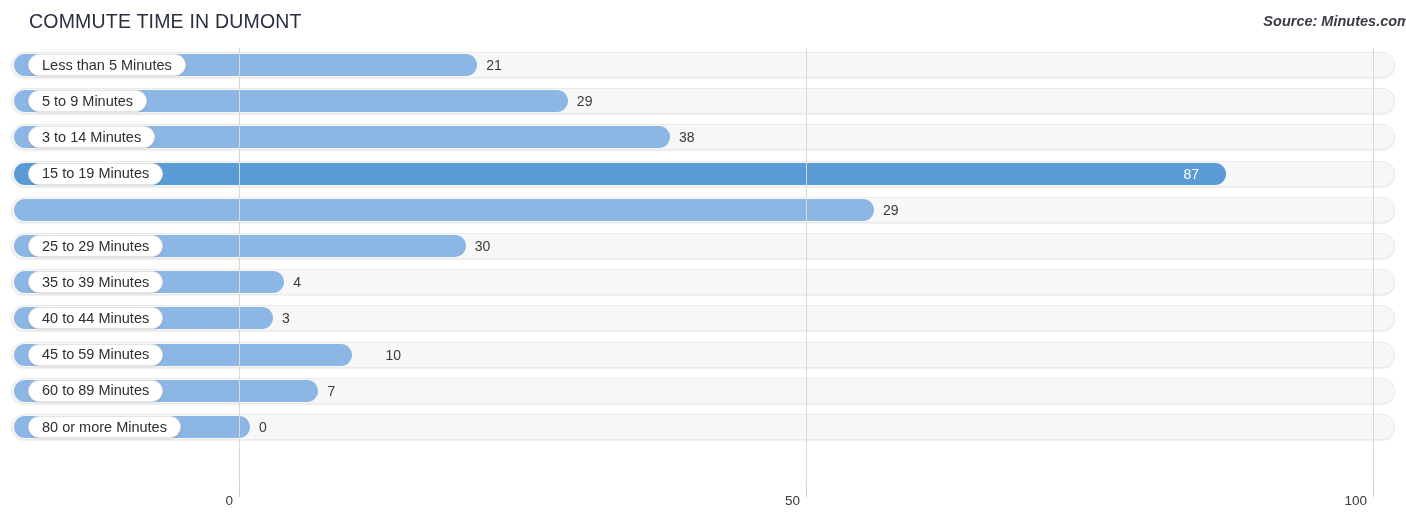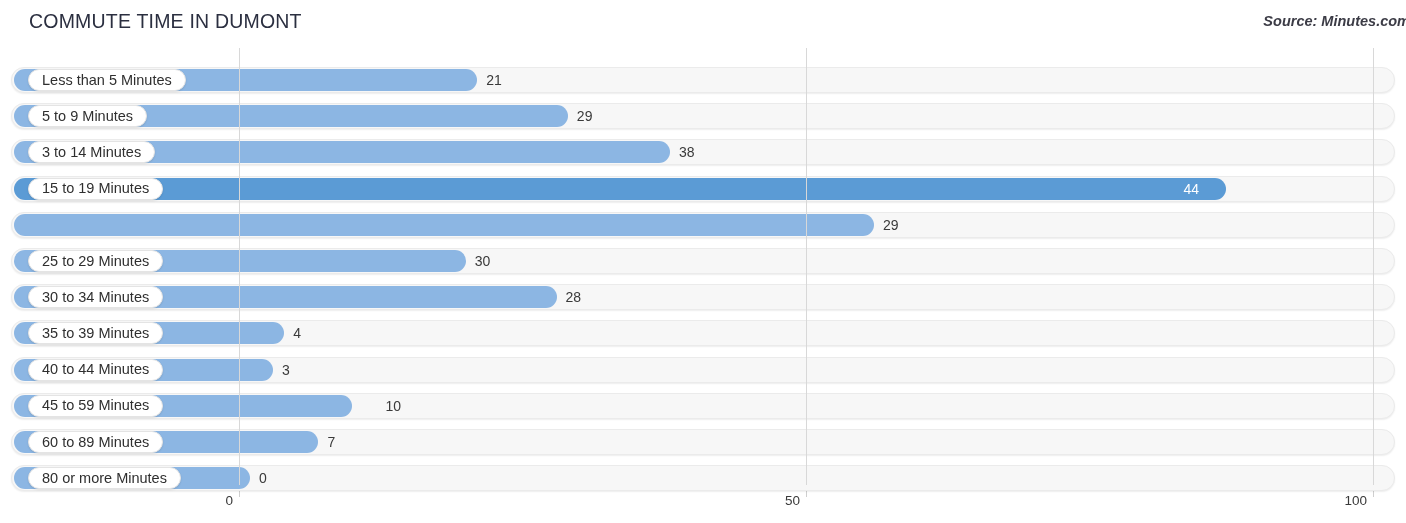--- a/index.html
+++ b/index.html
@@ -70,21 +70,21 @@
   .gridline {
     position: absolute;
     top: 0;
     width: 1px;
     height: 100%;
     background: #d8d8d8;
   }
 
   .rows {
     position: absolute;
-    left: 0; top: 16px;
+    left: 0; top: 1px;
     width: 100%;
     z-index: 1;
   }
 
   .row {
     position: relative;
     height: 36.2px;
   }
 
   
@@ -227,42 +227,34 @@
             <span>3 to 14 Minutes</span>
           </div>
           <div class="value-out" style="left: 678.92px;">38</div>
         </div>
         <div class="row">
           <div class="track" style="width: 1384px;"></div>
           <div class="bar is-max" style="width: 1211.58px;"></div>
           <div class="label-pill">
             <span>15 to 19 Minutes</span>
           </div>
-          <div class="value-in" style="left: 1183.58px;">44</div>
+          <div class="value-in" style="left: 1183.58px;">87</div>
         </div>
         <div class="row">
           <div class="track" style="width: 1384px;"></div>
           <div class="bar" style="width: 860.04px;"></div>
           <div class="value-out" style="left: 883.04px;">29</div>
         </div>
         <div class="row">
           <div class="track" style="width: 1384px;"></div>
           <div class="bar" style="width: 451.8px;"></div>
           <div class="label-pill">
             <span>25 to 29 Minutes</span>
           </div>
           <div class="value-out" style="left: 474.8px;">30</div>
-        </div>
-        <div class="row">
-          <div class="track" style="width: 1384px;"></div>
-          <div class="bar" style="width: 542.52px;"></div>
-          <div class="label-pill">
-            <span>30 to 34 Minutes</span>
-          </div>
-          <div class="value-out" style="left: 565.52px;">28</div>
         </div>
         <div class="row">
           <div class="track" style="width: 1384px;"></div>
           <div class="bar" style="width: 270.36px;"></div>
           <div class="label-pill">
             <span>35 to 39 Minutes</span>
           </div>
           <div class="value-out" style="left: 293.36px;">4</div>
         </div>
         <div class="row">

